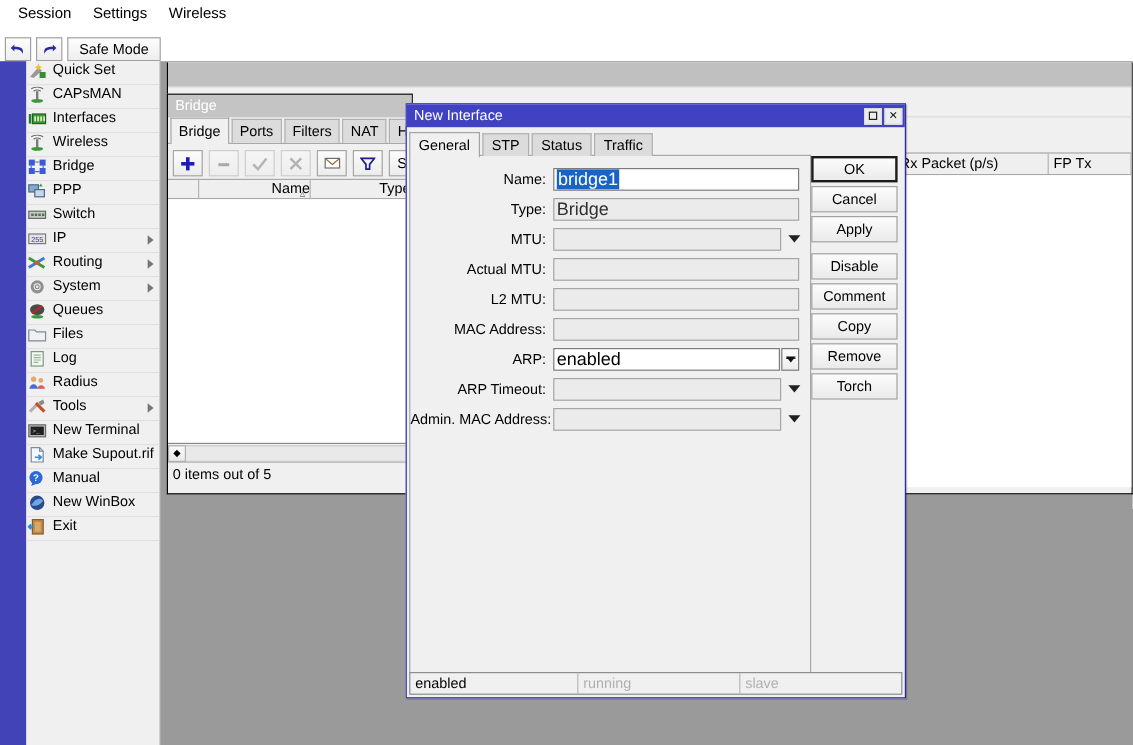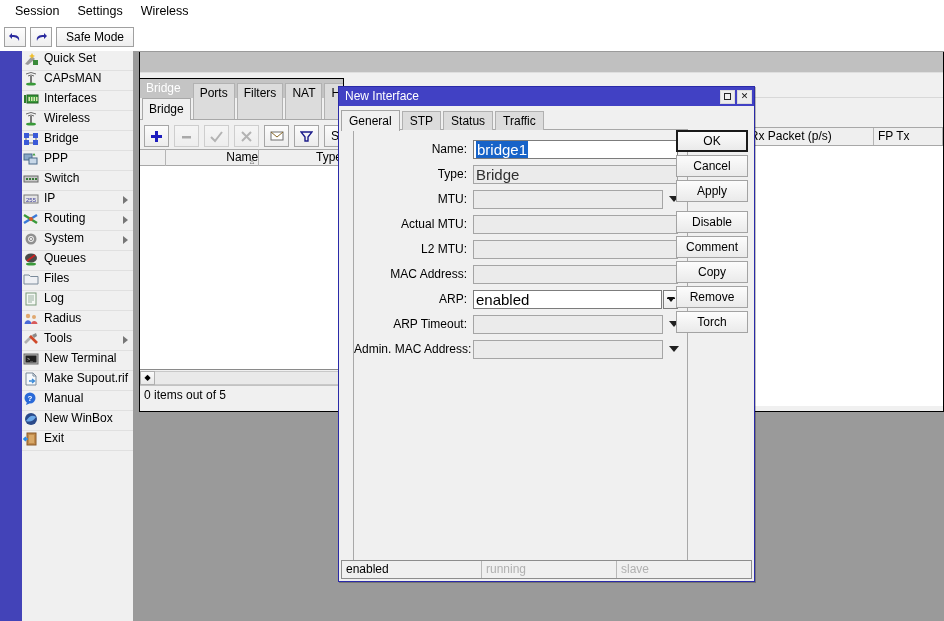--- a/index.html
+++ b/index.html
@@ -37,21 +37,21 @@
     line-height: 16px;
   }
 
   
   #toolbar {
     position: absolute;
     left: 0; top: 22px;
     width: 944px; height: 29px;
     background: #ffffff;
     display: flex;
-    align-items: center;
+    align-items: flex-end;
     padding-left: 4px;
     box-sizing: border-box;
   }
   .tb-btn {
     height: 20px;
     min-width: 22px;
     border: 1px solid #a0a0a0;
     background: linear-gradient(#fdfdfd,#eeeeee);
     margin-right: 4px;
     display: flex;
@@ -190,21 +190,21 @@
   #bridge-tabs {
     height: 22px;
     display: flex;
     align-items: flex-end;
     background: #f0f0f0;
     padding-left: 2px;
     box-sizing: border-box;
     border-bottom: 1px solid #a8a8a8;
   }
   .bt-tab {
-    height: 36px;
+    height: 20px;
     line-height: 19px;
     padding: 0 6px;
     font-size: 12px;
     background: #dcdcdc;
     border: 1px solid #b2b2b2;
     border-bottom: none;
     margin-right: 2px;
     cursor: pointer;
     box-sizing: border-box;
     white-space: nowrap;
@@ -371,21 +371,21 @@
     background: #f0f0f0;
     height: 21px;
     line-height: 20px;
     border-color: #a5a5a5;
     margin-bottom: -1px;
   }
 
   
   #dlg-panel {
     position: absolute;
-    left: 14px; top: 23px;
+    left: 2px; top: 23px;
     width: 335px;
     height: 435px;
     background: #f0f0f0;
     border: 1px solid #a8a8a8;
     border-top: 1px solid #a8a8a8;
     box-sizing: border-box;
   }
   .frow {
     display: flex;
     align-items: center;

